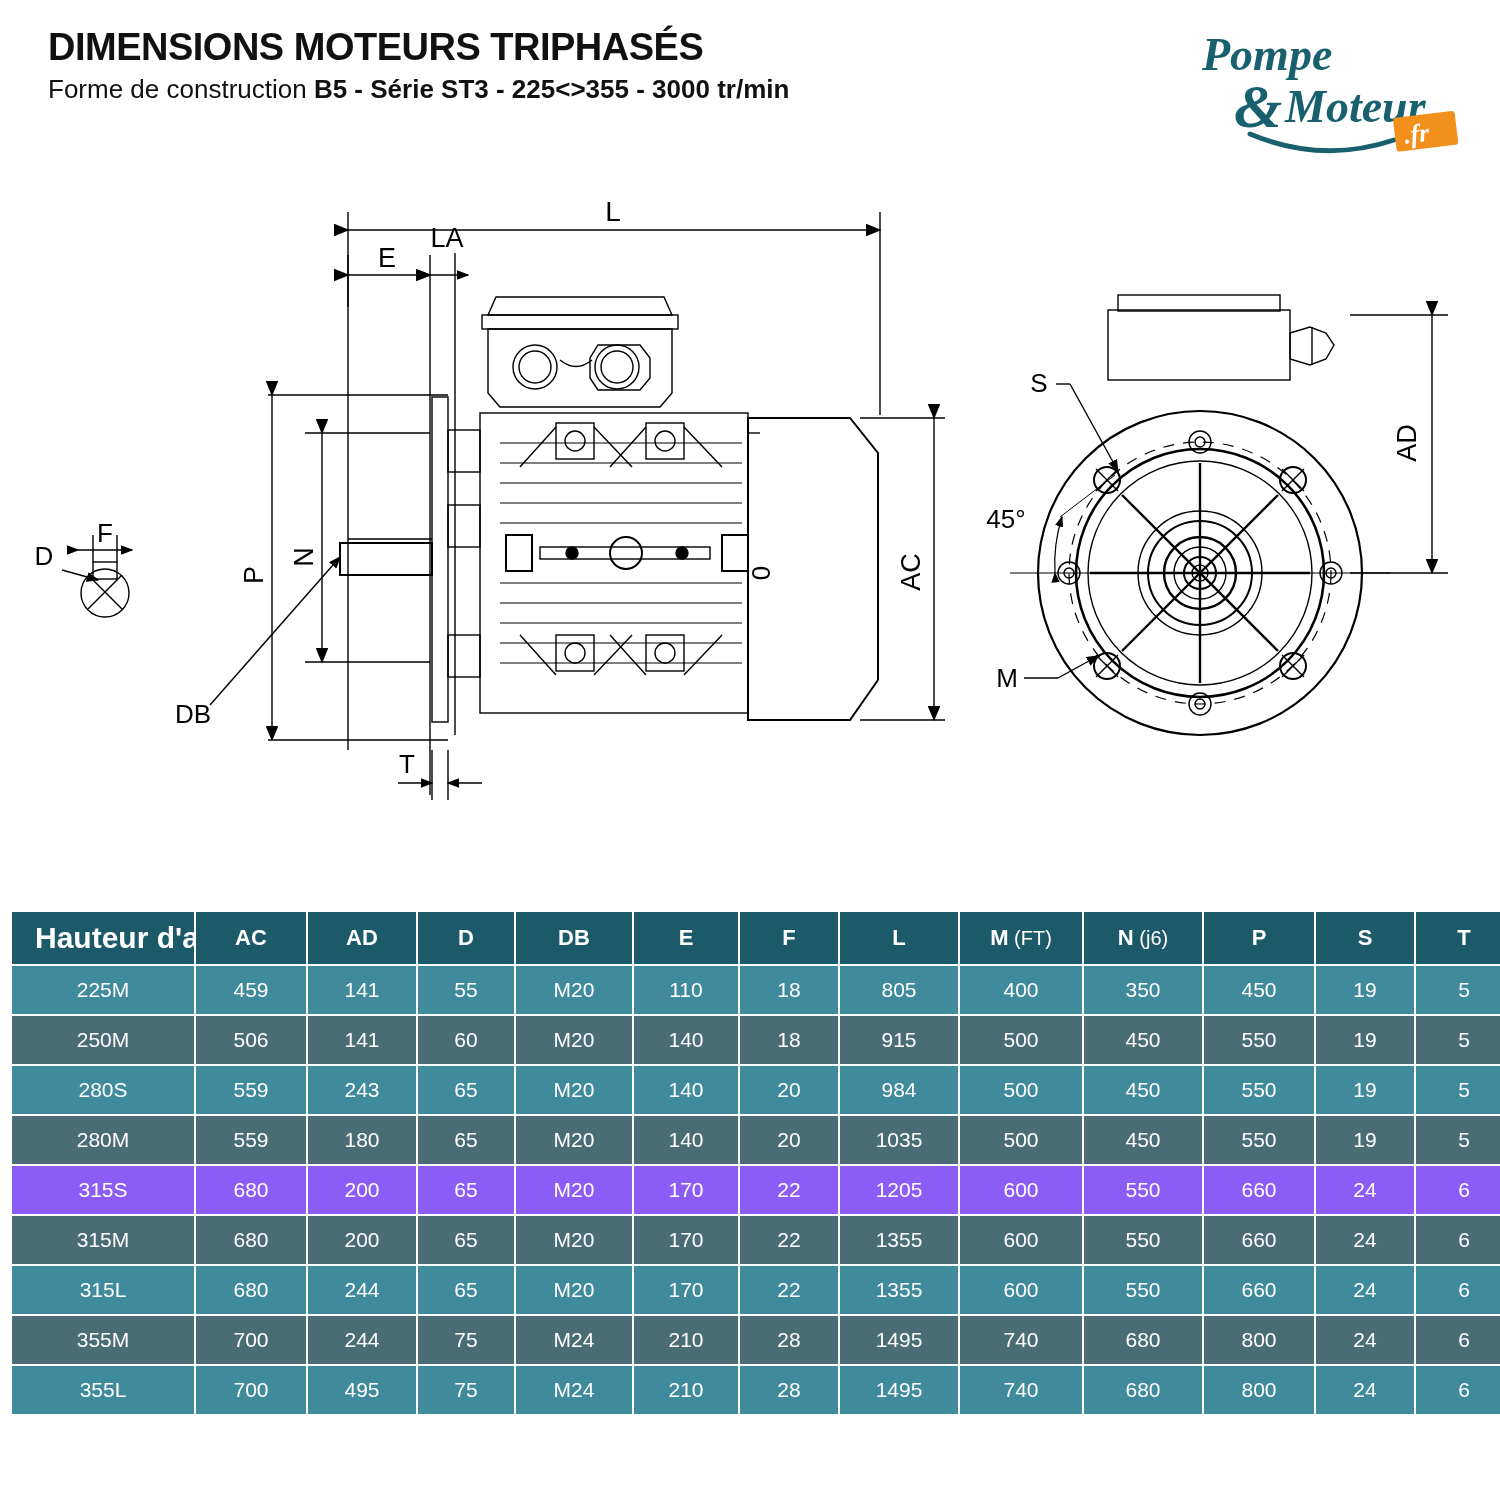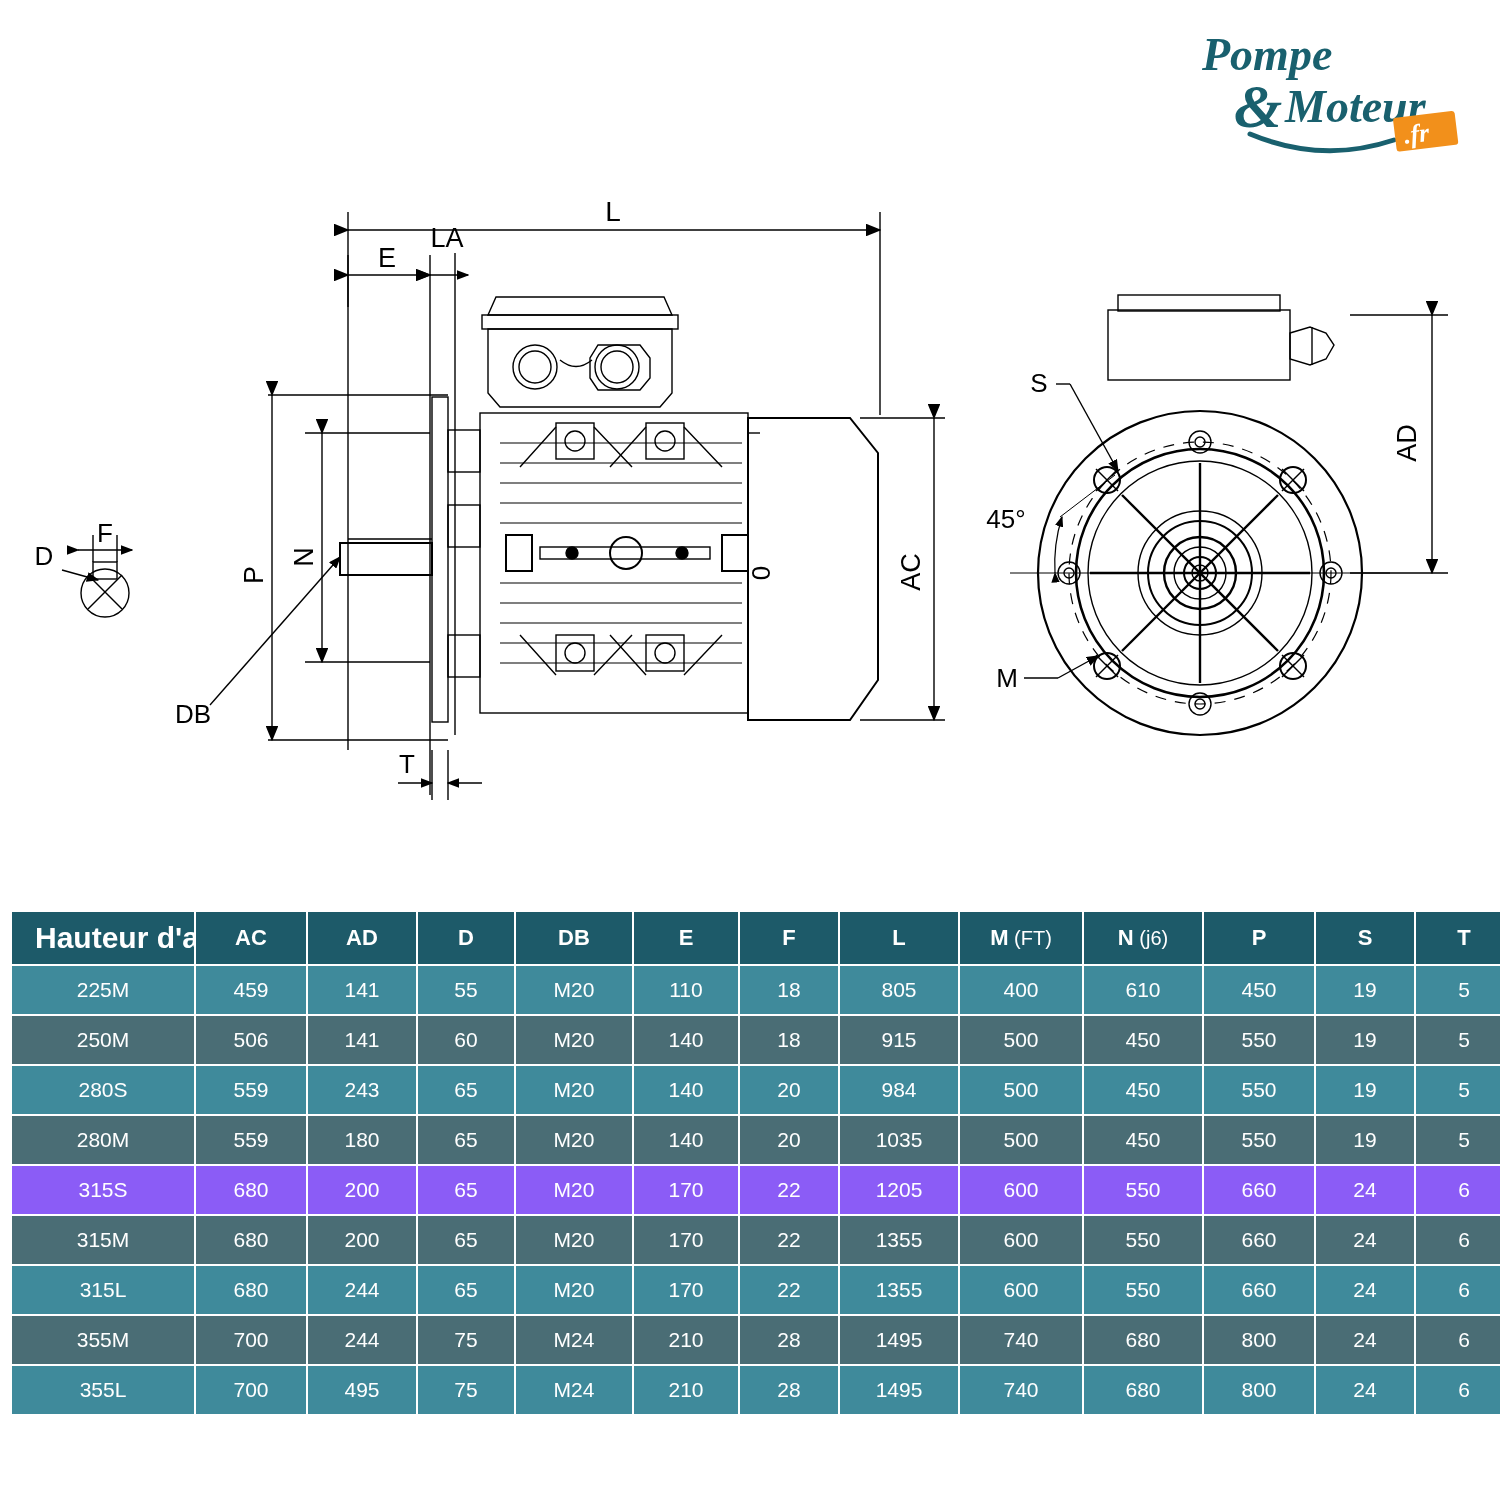--- a/index.html
+++ b/index.html
@@ -97,20 +97,24 @@
   tr.row-a td { background: #3f8a9b; }
   tr.row-b td { background: #4a6d75; }
   tr.row-hi td { background: #8b5cf6; }
 </style>
 </head>
 <body>
 
 <div id="page">
 
   <div id="header">
+    <div id="title-block">
+      <div id="main-title">DIMENSIONS MOTEURS TRIPHASÉS</div>
+      <div id="subtitle"><span>Forme de construction </span><span class="b">B5 - Série ST3 - 225&lt;&gt;355 - 3000 tr/min</span></div>
+    </div>
 
     <div id="logo">
       <svg width="290" height="140" viewBox="0 0 290 140">
         <text x="20" y="48" font-family="'Liberation Serif', serif" font-size="46" font-style="italic" font-weight="bold" fill="#19606e">Pompe</text>
         <text x="52" y="105" font-family="'Liberation Serif', serif" font-size="62" font-style="italic" font-weight="bold" fill="#19606e">&amp;</text>
         <text x="103" y="100" font-family="'Liberation Serif', serif" font-size="46" font-style="italic" font-weight="bold" fill="#19606e">Moteur</text>
         <path d="M 68 112 Q 140 142 212 118" stroke="#19606e" stroke-width="5" fill="none" stroke-linecap="round"></path>
         <g transform="rotate(-7 246 112)">
           <rect x="213" y="92" width="62" height="34" rx="3" fill="#f2901b"></rect>
           <text x="222" y="119" font-family="'Liberation Serif', serif" font-size="26" font-style="italic" font-weight="bold" fill="#ffffff">.fr</text>
@@ -390,21 +394,21 @@
           <tr class="row-a">
             <td>225M</td>
             <td>459</td>
             <td>141</td>
             <td>55</td>
             <td>M20</td>
             <td>110</td>
             <td>18</td>
             <td>805</td>
             <td>400</td>
-            <td>610</td>
+            <td>350</td>
             <td>450</td>
             <td>19</td>
             <td>5</td>
           </tr>
           <tr class="row-b">
             <td>250M</td>
             <td>506</td>
             <td>141</td>
             <td>60</td>
             <td>M20</td>

